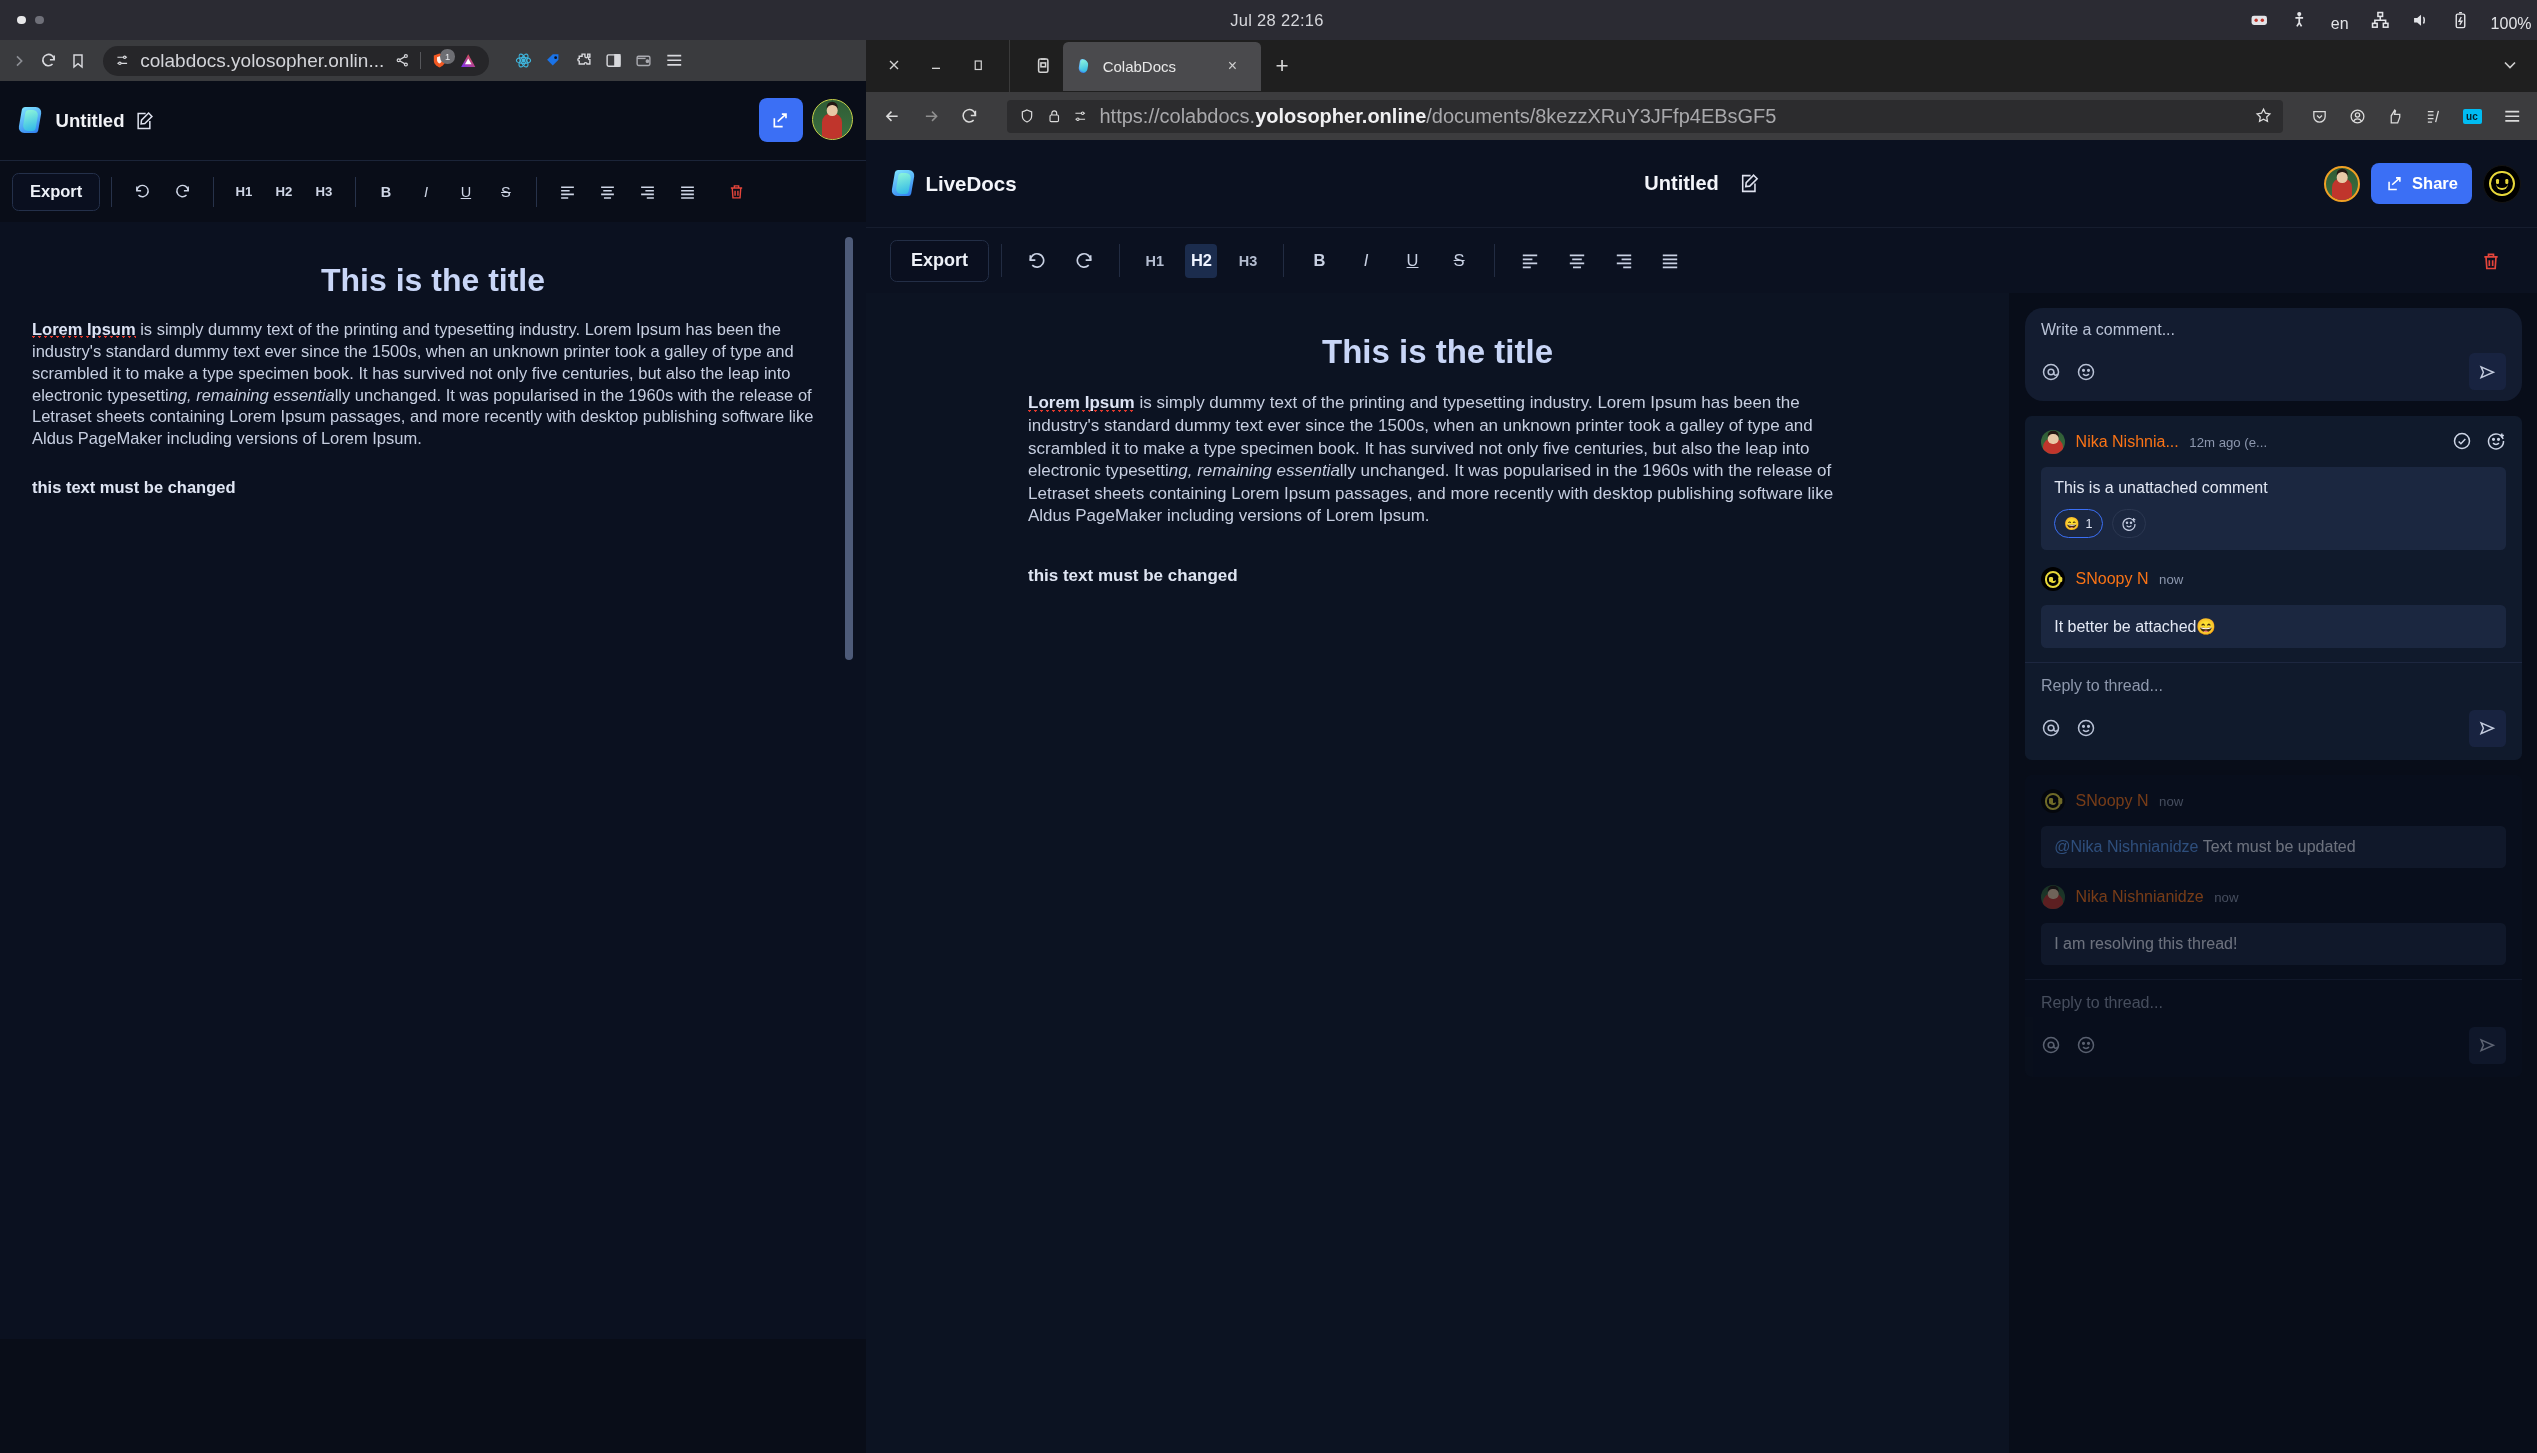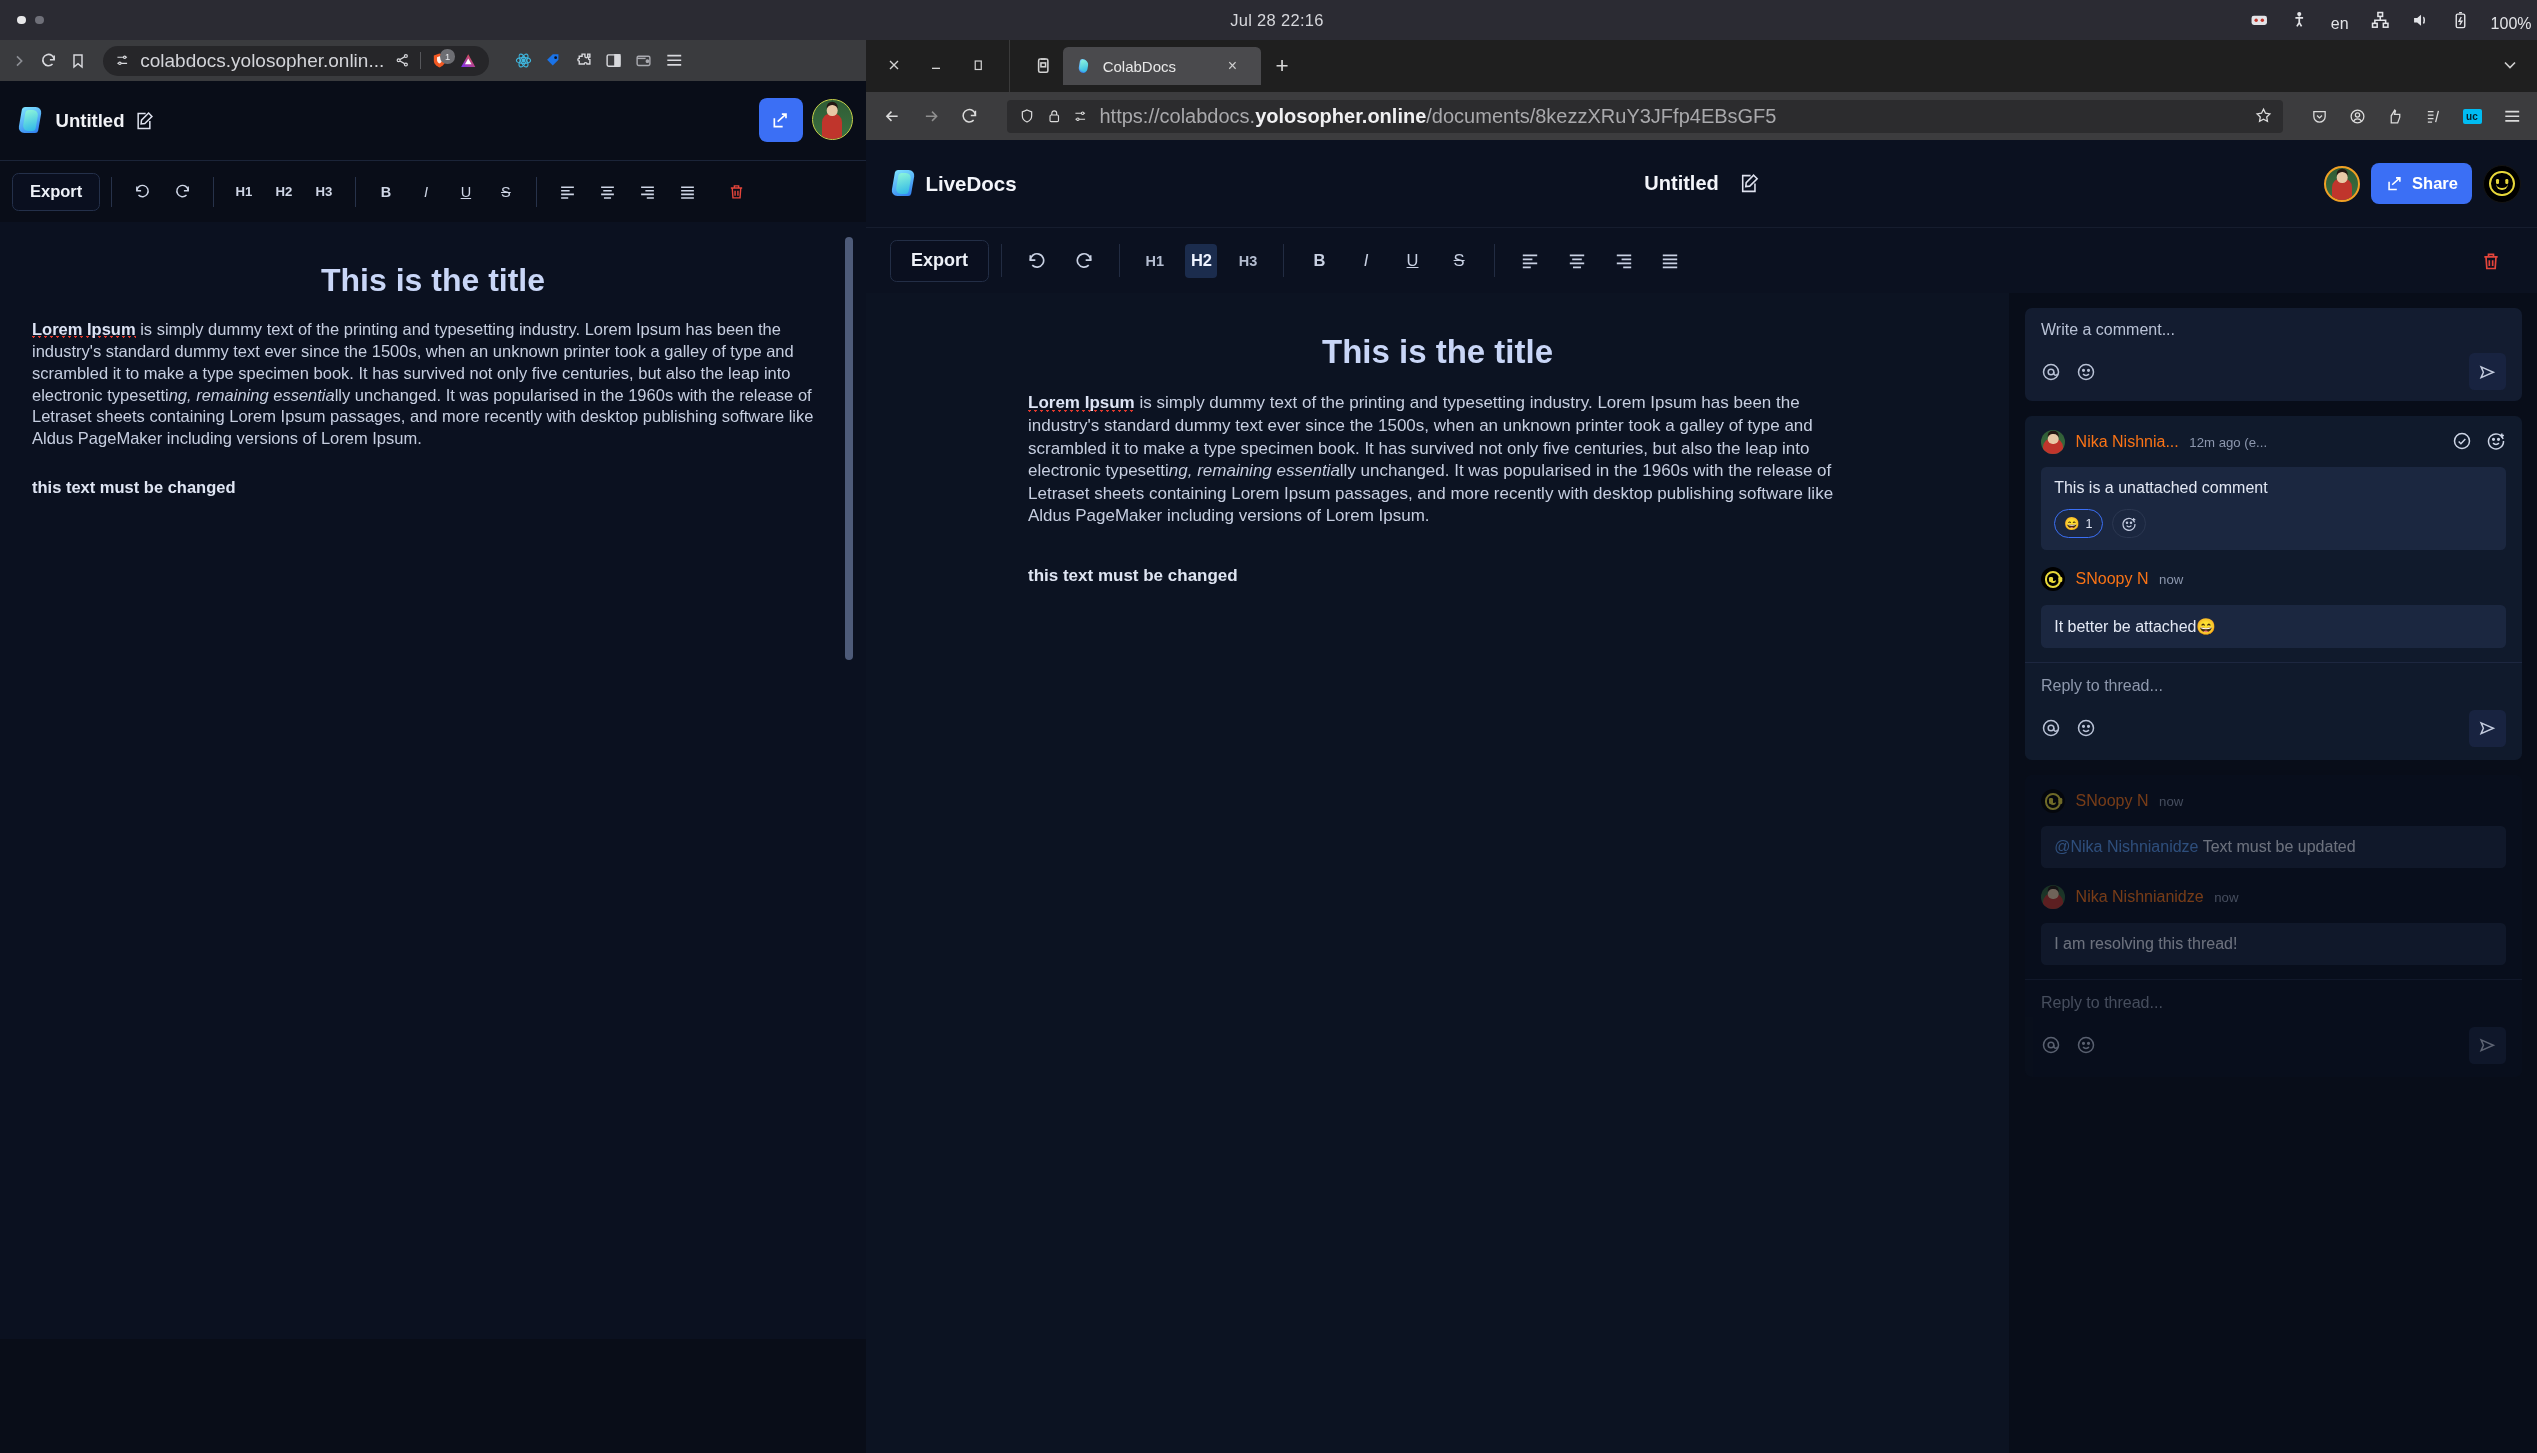--- a/index.html
+++ b/index.html
@@ -142,21 +142,21 @@
   #ff-window {
     position: absolute; left: 866px; top: 40px; width: 1672px; height: 1414px;
     background: #0b1120; overflow: hidden;
   }
   #ff-tabbar {
     height: 52px; background: #1f1f1f; display: flex; align-items: center; position: relative;
   }
   .ffwin-btns { display: flex; align-items: center; gap: 26.4px; margin-left: 20px; color: #d3d3d3; }
   .ffwin-sep { width: 0.7px; height: 52px; background: #3a3a3a; margin-left: 24px; }
   #ff-tab {
-    height: 38px; background: #4a4a4d; border-radius: 5.3px 5.3px 0 0; margin-left: 10.6px;
+    height: 49px; background: #4a4a4d; border-radius: 5.3px 5.3px 0 0; margin-left: 10.6px;
     display: flex; align-items: center; gap: 10.6px; padding: 0 12px; min-width: 198px;
   }
   #ff-tab .tabtitle { color: #e8e8e8; font-size: 15px; }
   #ff-newtab { color: #d6d6d6; font-size: 22.5px; margin-left: 14.5px; }
   #ff-chev { position: absolute; right: 18.5px; color: #cfcfcf; }
 
   #ff-navbar {
     height: 48px; background: #3c3c3e; display: flex; align-items: center; gap: 20px;
     padding: 0 17px; position: relative;
   }
@@ -217,21 +217,21 @@
   #ld-body { display: flex; height: 1160px; }
   #ld-editor { flex: 1; background: #0c1322; position: relative; }
   #ld-sheet { margin: 0 auto; width: 819px; padding-top: 40px; }
   .doc2-title { text-align: center; color: #c9d6f7; font-size: 33px; font-weight: bold; }
   .doc2-para { color: #c6cee0; font-size: 17px; line-height: 1.33; margin-top: 21px; }
   .doc2-para b { color: #dde4f5; }
   .doc2-note { color: #dfe5f3; font-size: 17px; font-weight: bold; margin-top: 38px; }
 
   
   #comments { width: 529px; background: #080d19; padding: 0 16px; position: relative; }
-  .comment-card { background: #131c30; border-radius: 7px; margin-top: 14.5px; padding: 13.2px 16px; }
+  .comment-card { background: #131c30; border-radius: 18px; margin-top: 14.5px; padding: 13.2px 16px; }
   .cc-placeholder { color: #b9c2d6; font-size: 16px; }
   .cc-actionrow { display: flex; align-items: center; gap: 14.5px; margin-top: 17px; position: relative; height: 32px; }
   .cc-ico { color: #b9c2d6; display: flex; align-items: center; }
   .cc-send {
     position: absolute; right: 0; top: -2.6px; width: 37px; height: 37px; border-radius: 5.3px;
     background: #182340; display: flex; align-items: center; justify-content: center; color: #c4ccde;
   }
   .thread { background: #101a2c; border-radius: 6.6px; margin-top: 14.5px; padding: 14.5px 16px 6.6px; }
   .thread.dim { background: #0a1120; }
   .th-head { display: flex; align-items: center; gap: 10.6px; position: relative; }

